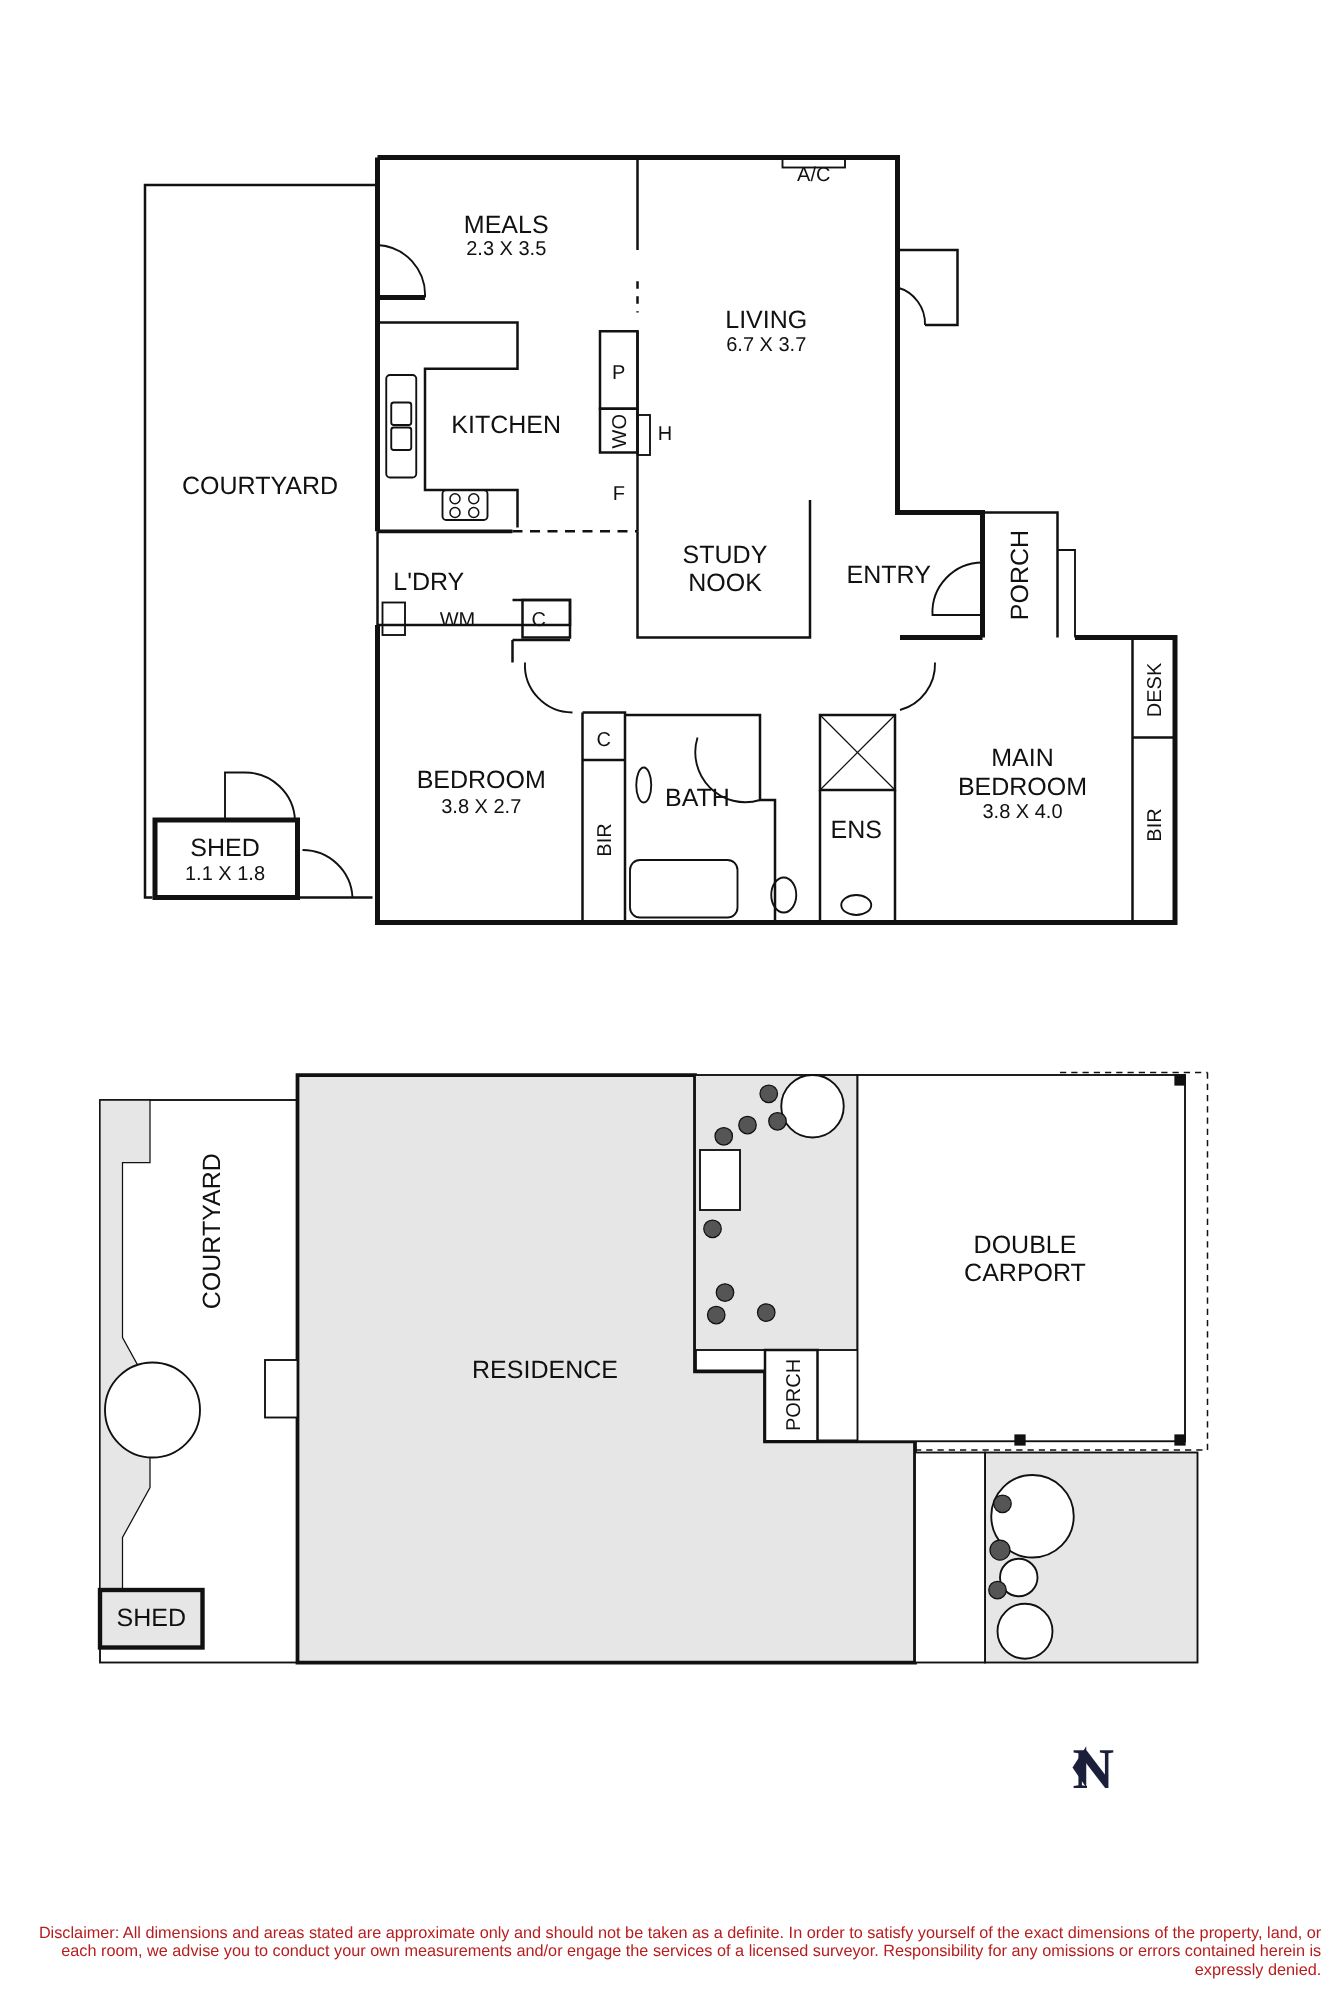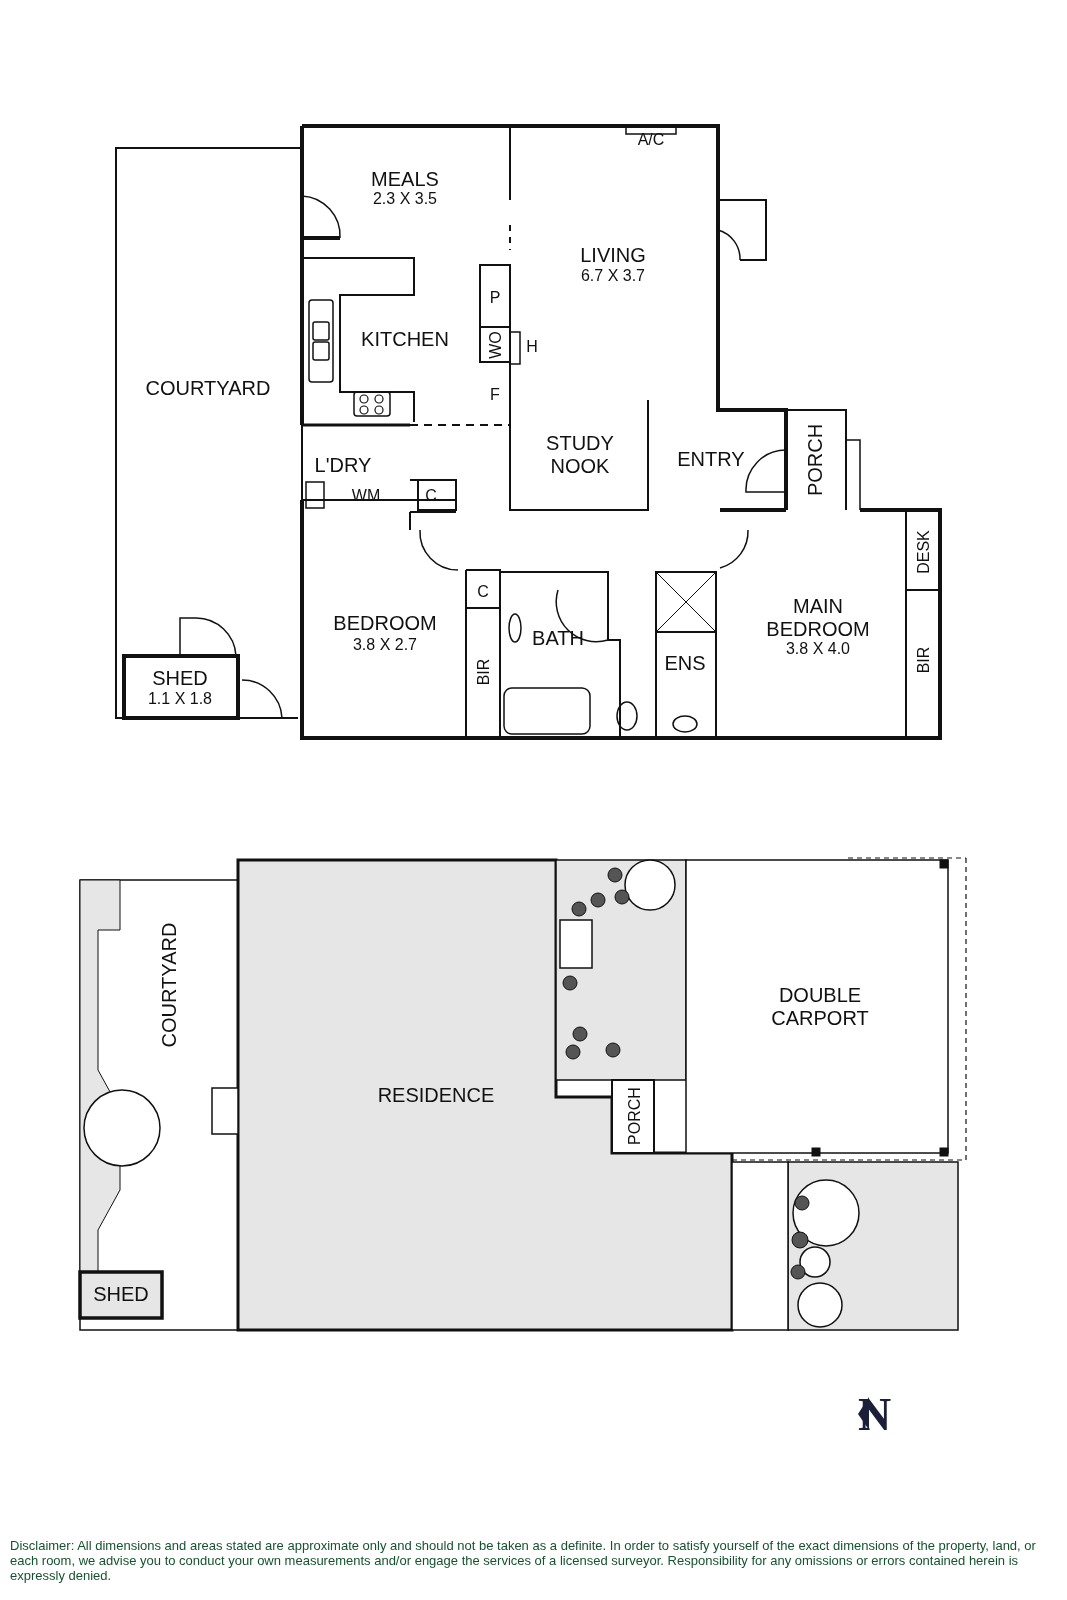--- a/index.html
+++ b/index.html
@@ -1,21 +1,21 @@
 <!DOCTYPE html>
 <html><head>
 <meta charset="utf-8">
 <style>
   html, body { margin:0; padding:0; background:#ffffff; }
   body { width:1067px; height:1600px; position:relative; overflow:hidden; font-family:"Liberation Sans", sans-serif; }
   svg { position:absolute; left:0; top:0; }
   .lbl { font-family:"Liberation Sans", sans-serif; fill:#111; font-size:20px; }
   .dim { font-family:"Liberation Sans", sans-serif; fill:#111; font-size:16px; }
   .sm { font-family:"Liberation Sans", sans-serif; fill:#111; font-size:16px; }
-  .disclaimer { position:absolute; left:10px; top:1538px; width:1047px; text-align:left; font-size:13px; line-height:15px; color:#14532d; font-family:"Liberation Sans", sans-serif; }
+  .disclaimer { position:absolute; left:10px; top:1538px; width:1047px; text-align:right; font-size:13px; line-height:15px; color:#b91c1c; font-family:"Liberation Sans", sans-serif; }
   .north { position:absolute; left:858px; top:1388px; font-family:"Liberation Serif", serif; font-weight:bold; font-size:46px; color:#1b1f3a; }
 </style>
 </head>
 <body>
 
 <svg width="1067" height="1600" viewBox="0 0 1067 1600">
 
   <g stroke="#111" fill="none">
 
     <polyline points="300,148 116,148 116,718 122,718" stroke-width="2"></polyline>

